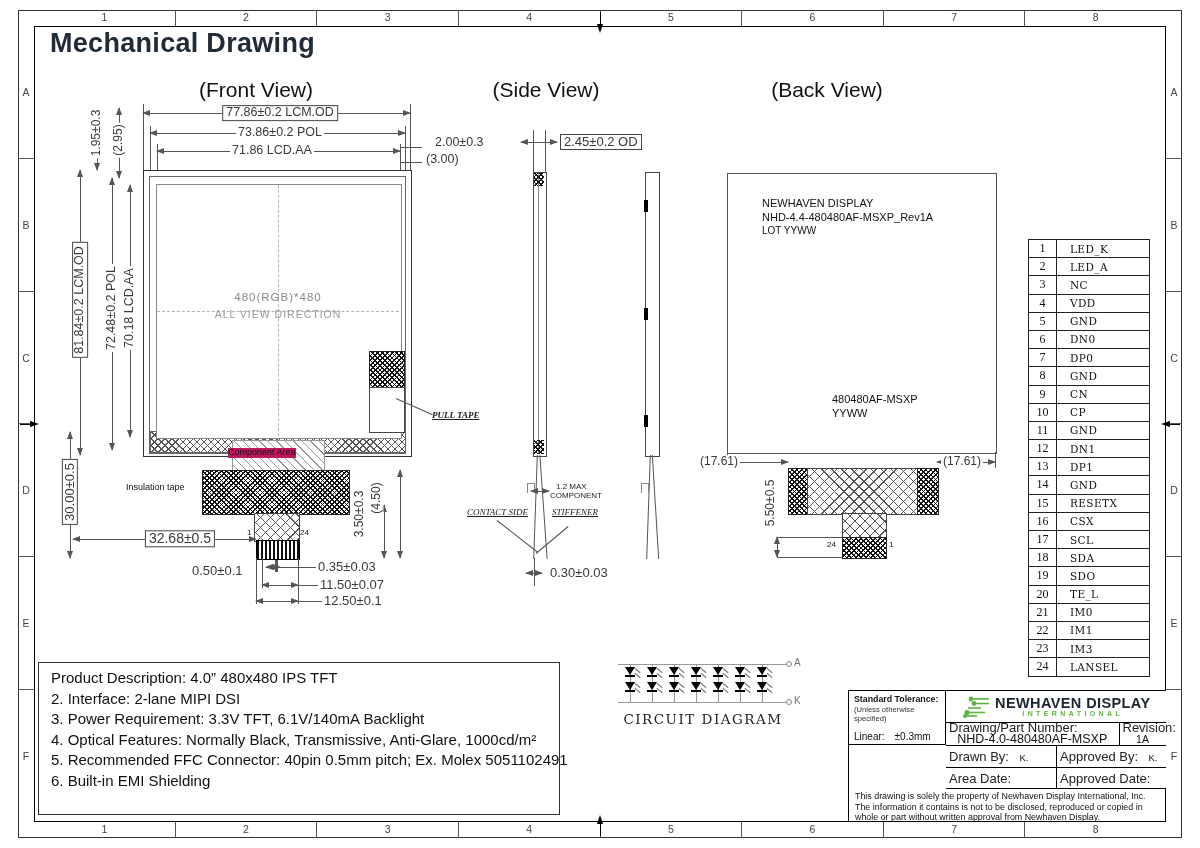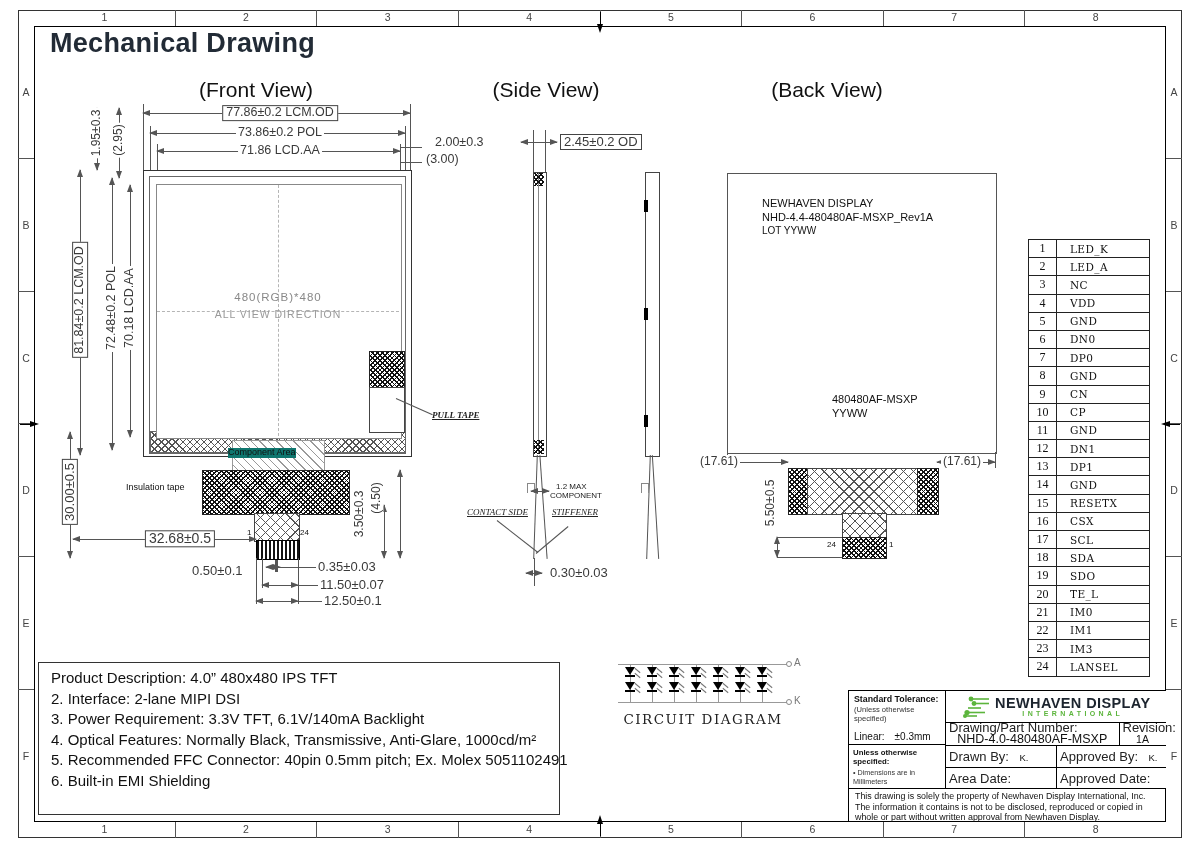--- a/index.html
+++ b/index.html
@@ -162,21 +162,21 @@
   <div class="vl" style="left:410px;top:104px;height:66px"></div>
   <div class="vl" style="left:150px;top:126px;height:52px"></div>
   <div class="vl" style="left:405px;top:126px;height:52px"></div>
   <div class="vl" style="left:157px;top:144px;height:41px"></div>
   <div class="vl" style="left:400px;top:144px;height:41px"></div>
   <div class="hdim" style="left:143px;top:113px;width:267px"></div>
   <div class="t c box" style="left:280px;top:113px">77.86±0.2  LCM.OD</div>
   <div class="hdim" style="left:150px;top:133px;width:255px"></div>
   <div class="t c wbg" style="left:280px;top:133px">73.86±0.2  POL</div>
   <div class="hdim" style="left:157px;top:151px;width:243px"></div>
-  <div class="t c wbg" style="left:280px;top:151px">71.86  LCD.AA</div>
+  <div class="t c wbg" style="left:272px;top:151px">71.86  LCD.AA</div>
   <div class="hl" style="left:400px;top:147px;width:22px"></div>
   <div class="t" style="left:435px;top:136px">2.00±0.3</div>
   <div class="hl" style="left:400px;top:162px;width:22px"></div>
   <div class="t" style="left:426px;top:153px">(3.00)</div>
 
   <div class="vdim" style="left:97px;top:108px;height:62px"></div>
   <div class="t cr wbg" style="left:97px;top:133px;font-size:12px">1.95±0.3</div>
   <div class="vdim" style="left:119px;top:108px;height:70px"></div>
   <div class="t cr wbg" style="left:119px;top:140px;font-size:12px">(2.95)</div>
   <div class="vdim" style="left:80px;top:170px;height:285px"></div>
@@ -198,21 +198,21 @@
   <div class="t c" style="left:278px;top:315px;color:#999;font-size:10.5px;letter-spacing:1px">ALL  VIEW  DIRECTION</div>
 
   <div class="rect xdense" style="left:369px;top:351px;width:34px;height:36px;border-color:#222"></div>
   <div class="rect" style="left:369px;top:387px;width:34px;height:44px;border-color:#444"></div>
   <div class="lline" style="left:396px;top:398px;width:40px;transform:rotate(24deg)"></div>
   <div class="t" style="left:432px;top:411px;font-size:9px;font-style:italic;font-weight:bold;text-decoration:underline;font-family:'Liberation Serif',serif;color:#222">PULL TAPE</div>
 
   <div class="abs" style="left:237px;top:443px;width:81px;height:4px;background:#000"></div>
   <div class="rect diag" style="left:232px;top:440px;width:91px;height:32px;border-color:#999"></div>
   <div class="t c" style="left:277px;top:452px;font-size:6px;color:#555;font-family:'Liberation Serif',serif">Bending Area</div>
-  <div class="t" style="left:228px;top:448px;font-size:9px;color:#111;background:#0f766e">Component Area</div>
+  <div class="t" style="left:228px;top:448px;font-size:9px;color:#111;background:#be185d">Component Area</div>
   <div class="rect xdense" style="left:202px;top:470px;width:146px;height:43px;border-color:#222"></div>
   <div class="t" style="left:126px;top:483px;font-size:9px;color:#111">Insulation tape</div>
   <div class="rect weave" style="left:254px;top:513px;width:44px;height:27px;border-color:#444"></div>
   <div class="rect pins" style="left:256px;top:540px;width:42px;height:18px;border-color:#000"></div>
   <div class="t" style="left:247px;top:529px;font-size:8px;color:#111">1</div>
   <div class="t" style="left:300px;top:529px;font-size:8px;color:#111">24</div>
 
   <div class="hdim" style="left:73px;top:539px;width:183px"></div>
   <div class="t c box" style="left:180px;top:539px;font-size:14px">32.68±0.5</div>
   <div class="vdim" style="left:384px;top:505px;height:53px"></div>
@@ -549,32 +549,20 @@
 
     <div class="tb-cell" style="left:0;top:0;width:97px;height:54px;border-right:1px solid #000;border-bottom:1px solid #000;padding:3px 5px">
       <div style="font-size:8.8px;font-weight:bold;color:#111">Standard Tolerance:</div>
       <div style="font-size:7.6px;color:#333;margin-top:1px">(Unless otherwise specified)</div>
       <div style="font-size:10px;color:#111;margin-top:8px;display:flex;gap:10px">
         <span>Linear:</span>
         <span>±0.3mm</span>
       </div>
     </div>
 
-    <div class="tb-cell" style="left:0;top:54px;width:97px;height:44px;border-right:1px solid #000;border-bottom:1px solid #000;padding:3px 4px">
-      <div style="font-size:7.8px;font-weight:bold;color:#111">Unless otherwise specified:</div>
-      <div style="font-size:7.2px;color:#333;margin-top:2px">• Dimensions are in Millimeters</div>
-      <div style="font-size:7.2px;color:#333;margin-top:2px;display:flex;align-items:center;gap:3px">
-        <span>• Third Angle Projection</span>
-        <svg width="24" height="9" viewBox="0 0 24 9">
-            <circle cx="4.5" cy="4.5" r="3.4" fill="none" stroke="#333" stroke-width="0.9"></circle>
-            <circle cx="4.5" cy="4.5" r="1.3" fill="none" stroke="#333" stroke-width="0.9"></circle>
-            <path d="M12 1.5 L21 2.8 L21 6.2 L12 7.5 Z" fill="none" stroke="#333" stroke-width="0.9"></path>
-          </svg>
-      </div>
-    </div>
 
     <div class="tb-cell" style="left:97px;top:0;width:219.5px;height:32px;border-bottom:1px solid #000">
       <div id="brand-row" style="height:100%">
         <svg width="28" height="24" viewBox="0 0 28 24">
           <g stroke="#5cb53c" stroke-width="1.6" fill="none">
             <path d="M11 4 H28"></path>
               <path d="M14 8.5 H28"></path>
               <path d="M7 13 H20"></path>
               <path d="M7 17.5 H24"></path>
               <path d="M5 21 H16"></path>

